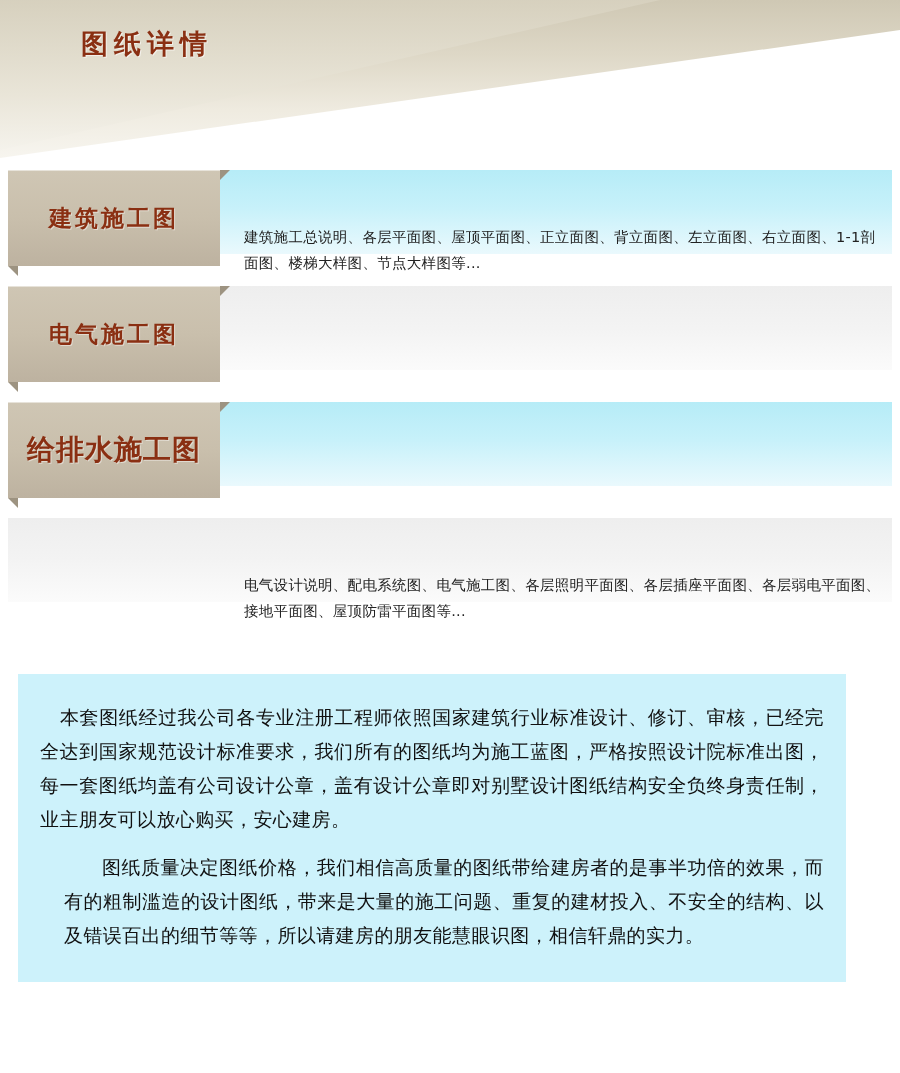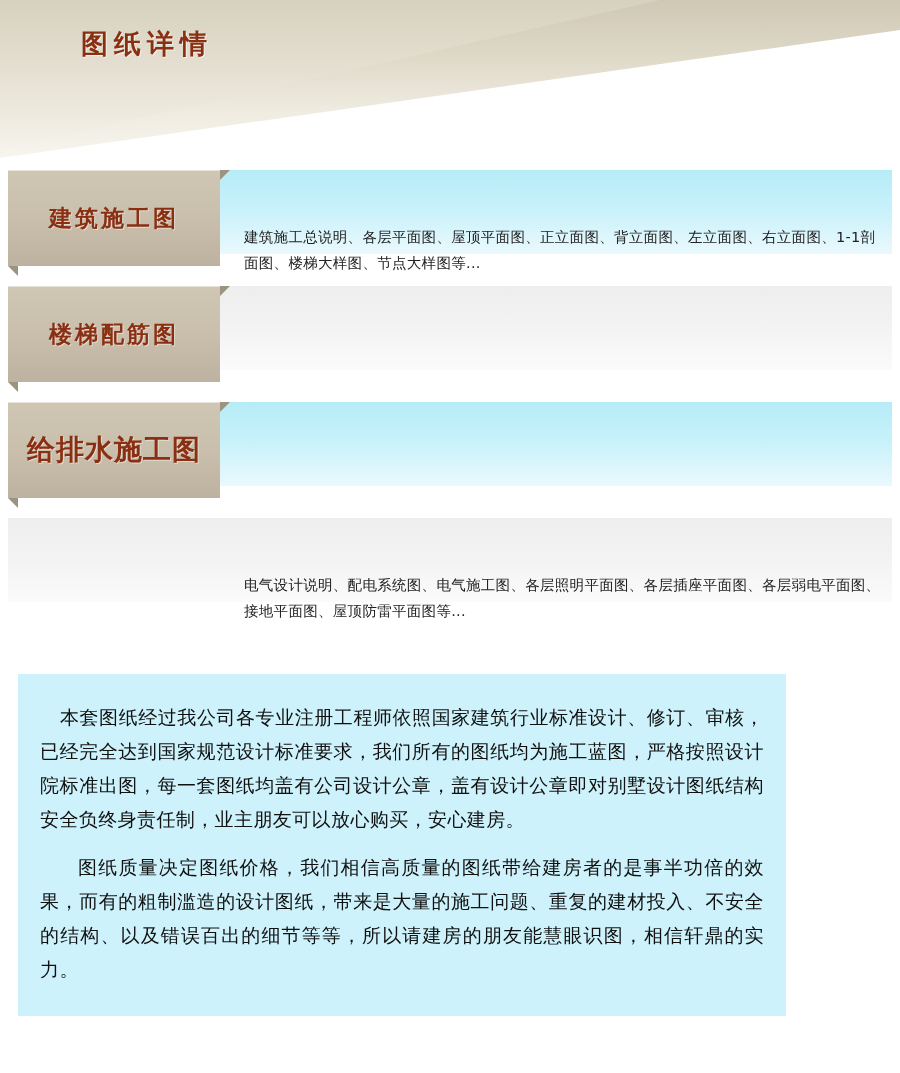--- a/index.html
+++ b/index.html
@@ -127,35 +127,36 @@
     width: 0;
     height: 0;
     border-right: 10px solid #9d9381;
     border-bottom: 10px solid transparent;
   }
 
   
   .notice {
     position: relative;
     margin: 56px 18px 0 18px;
-    width: 768px;
+    width: 828px;
     background: #cdf2fb;
     padding: 26px 22px 30px 22px;
   }
   .notice p {
     margin: 0;
     font-size: 19px;
     line-height: 34px;
     color: #111111;
     letter-spacing: .4px;
     text-align: justify;
   }
   .notice p.second {
     margin-top: 14px;
     text-indent: 38px;
+    margin-left: 24px;
   }
   .notice p.first {
     text-indent: 20px;
   }
 </style>
 </head>
 <body>
 
 <div class="header">
   <div class="header-bg"></div>
@@ -173,21 +174,21 @@
       <div class="tag-shadow"></div>
       <div class="tag-text">建筑施工图</div>
     </div>
   </div>
 
   <div class="row">
     <div class="row-bar grey"></div>
     <div class="tag">
       <div class="tag-fold"></div>
       <div class="tag-shadow"></div>
-      <div class="tag-text">楼梯配筋图</div>
+      <div class="tag-text">电气施工图</div>
     </div>
   </div>
 
   <div class="row">
     <div class="row-bar blue"></div>
     <div class="tag">
       <div class="tag-fold"></div>
       <div class="tag-shadow"></div>
       <div class="tag-text small">给排水施工图</div>
     </div>

